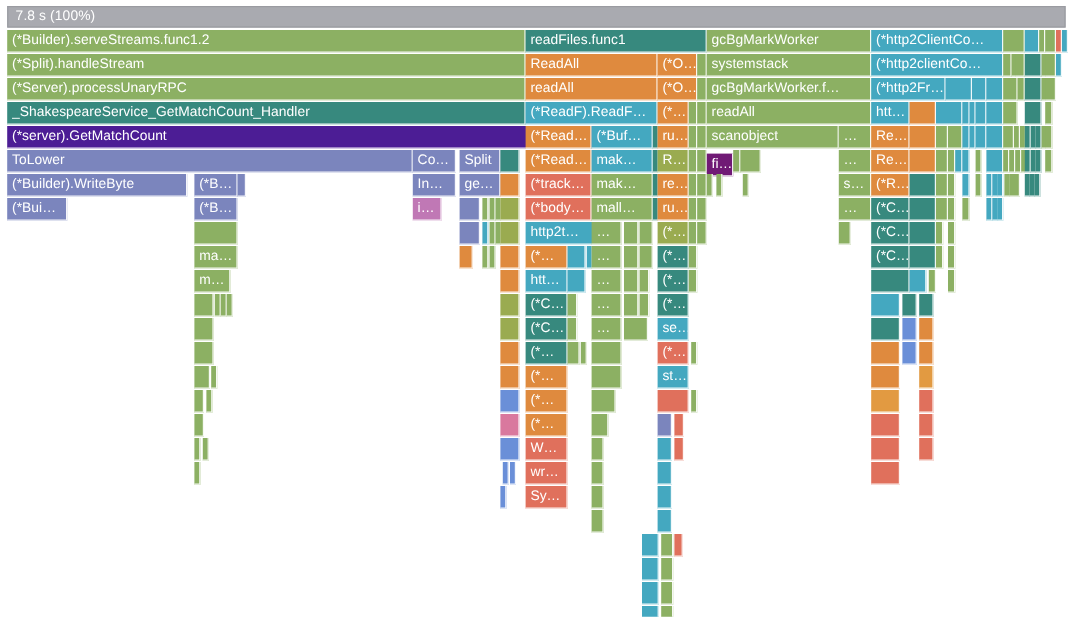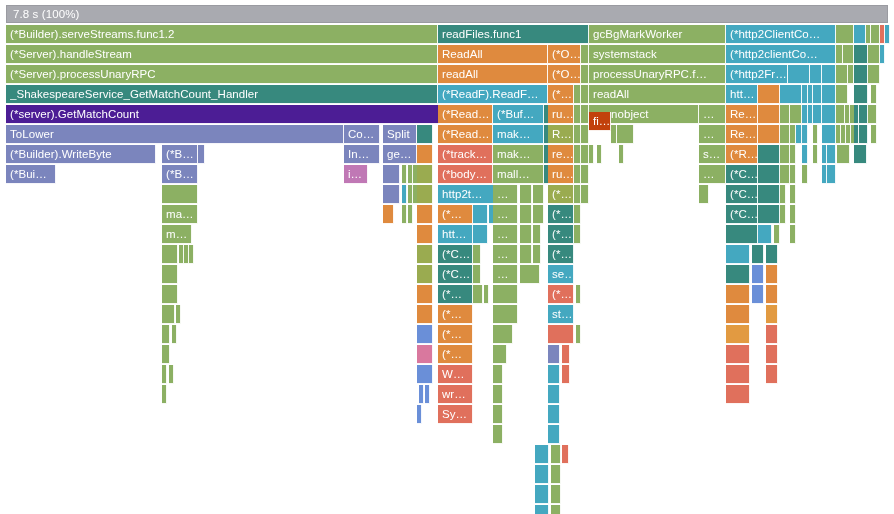--- a/index.html
+++ b/index.html
@@ -80,21 +80,21 @@
         <span class="lbl">(*http2ClientCo…</span>
       </div>
       <div class="frame" style="left: 836px; top: 25px; width: 18px; height: 19px; background: rgb(140, 176, 99);"></div>
       <div class="frame" style="left: 854px; top: 25px; width: 12px; height: 19px; background: rgb(68, 168, 192);"></div>
       <div class="frame" style="left: 866px; top: 25px; width: 5px; height: 19px; background: rgb(140, 176, 99);"></div>
       <div class="frame" style="left: 871px; top: 25px; width: 4px; height: 19px; background: rgb(140, 176, 99);"></div>
       <div class="frame" style="left: 875px; top: 25px; width: 5px; height: 19px; background: rgb(140, 176, 99);"></div>
       <div class="frame" style="left: 880px; top: 25px; width: 5px; height: 19px; background: rgb(224, 112, 92);"></div>
       <div class="frame" style="left: 885px; top: 25px; width: 3px; height: 19px; background: rgb(68, 168, 192);"></div>
       <div class="frame" style="left: 6px; top: 45px; width: 432px; height: 19px; background: rgb(140, 176, 99);">
-        <span class="lbl">(*Server).handleStream</span>
+        <span class="lbl">(*Split).handleStream</span>
       </div>
       <div class="frame" style="left: 438px; top: 45px; width: 110px; height: 19px; background: rgb(223, 138, 62);">
         <span class="lbl">ReadAll</span>
       </div>
       <div class="frame" style="left: 548px; top: 45px; width: 33px; height: 19px; background: rgb(223, 138, 62);">
         <span class="lbl">(*O…</span>
       </div>
       <div class="frame" style="left: 581px; top: 45px; width: 8px; height: 19px; background: rgb(140, 176, 99);"></div>
       <div class="frame" style="left: 589px; top: 45px; width: 137px; height: 19px; background: rgb(140, 176, 99);">
         <span class="lbl">systemstack</span>
@@ -113,21 +113,21 @@
         <span class="lbl">(*Server).processUnaryRPC</span>
       </div>
       <div class="frame" style="left: 438px; top: 65px; width: 110px; height: 19px; background: rgb(223, 138, 62);">
         <span class="lbl">readAll</span>
       </div>
       <div class="frame" style="left: 548px; top: 65px; width: 33px; height: 19px; background: rgb(223, 138, 62);">
         <span class="lbl">(*O…</span>
       </div>
       <div class="frame" style="left: 581px; top: 65px; width: 8px; height: 19px; background: rgb(140, 176, 99);"></div>
       <div class="frame" style="left: 589px; top: 65px; width: 137px; height: 19px; background: rgb(140, 176, 99);">
-        <span class="lbl">processUnaryRPC.f…</span>
+        <span class="lbl">gcBgMarkWorker.f…</span>
       </div>
       <div class="frame" style="left: 726px; top: 65px; width: 62px; height: 19px; background: rgb(68, 168, 192);">
         <span class="lbl">(*http2Fr…</span>
       </div>
       <div class="frame" style="left: 788px; top: 65px; width: 22px; height: 19px; background: rgb(68, 168, 192);"></div>
       <div class="frame" style="left: 810px; top: 65px; width: 12px; height: 19px; background: rgb(68, 168, 192);"></div>
       <div class="frame" style="left: 822px; top: 65px; width: 14px; height: 19px; background: rgb(68, 168, 192);"></div>
       <div class="frame" style="left: 836px; top: 65px; width: 12px; height: 19px; background: rgb(140, 176, 99);"></div>
       <div class="frame" style="left: 848px; top: 65px; width: 6px; height: 19px; background: rgb(140, 176, 99);"></div>
       <div class="frame" style="left: 854px; top: 65px; width: 14px; height: 19px; background: rgb(55, 137, 126);"></div>
@@ -214,21 +214,21 @@
       </div>
       <div class="frame" style="left: 493px; top: 125px; width: 51px; height: 19px; background: rgb(68, 168, 192);">
         <span class="lbl">mak…</span>
       </div>
       <div class="frame" style="left: 544px; top: 125px; width: 4px; height: 19px; background: rgb(55, 137, 126);"></div>
       <div class="frame" style="left: 548px; top: 125px; width: 26px; height: 19px; background: rgb(154, 171, 80);">
         <span class="lbl">R…</span>
       </div>
       <div class="frame" style="left: 574px; top: 125px; width: 7px; height: 19px; background: rgb(140, 176, 99);"></div>
       <div class="frame" style="left: 581px; top: 125px; width: 8px; height: 19px; background: rgb(140, 176, 99);"></div>
-      <div class="frame" style="left: 589px; top: 112px; width: 22px; height: 19px; background: #c2410c;">
+      <div class="frame" style="left: 589px; top: 128px; width: 22px; height: 19px; background: #701a75;">
         <span class="lbl">fi…</span>
       </div>
       <div class="frame" style="left: 611px; top: 125px; width: 6px; height: 19px; background: rgb(140, 176, 99);"></div>
       <div class="frame" style="left: 617px; top: 125px; width: 17px; height: 19px; background: rgb(140, 176, 99);"></div>
       <div class="frame" style="left: 699px; top: 125px; width: 27px; height: 19px; background: rgb(140, 176, 99);">
         <span class="lbl">…</span>
       </div>
       <div class="frame" style="left: 726px; top: 125px; width: 32px; height: 19px; background: rgb(223, 138, 62);">
         <span class="lbl">Re…</span>
       </div>

